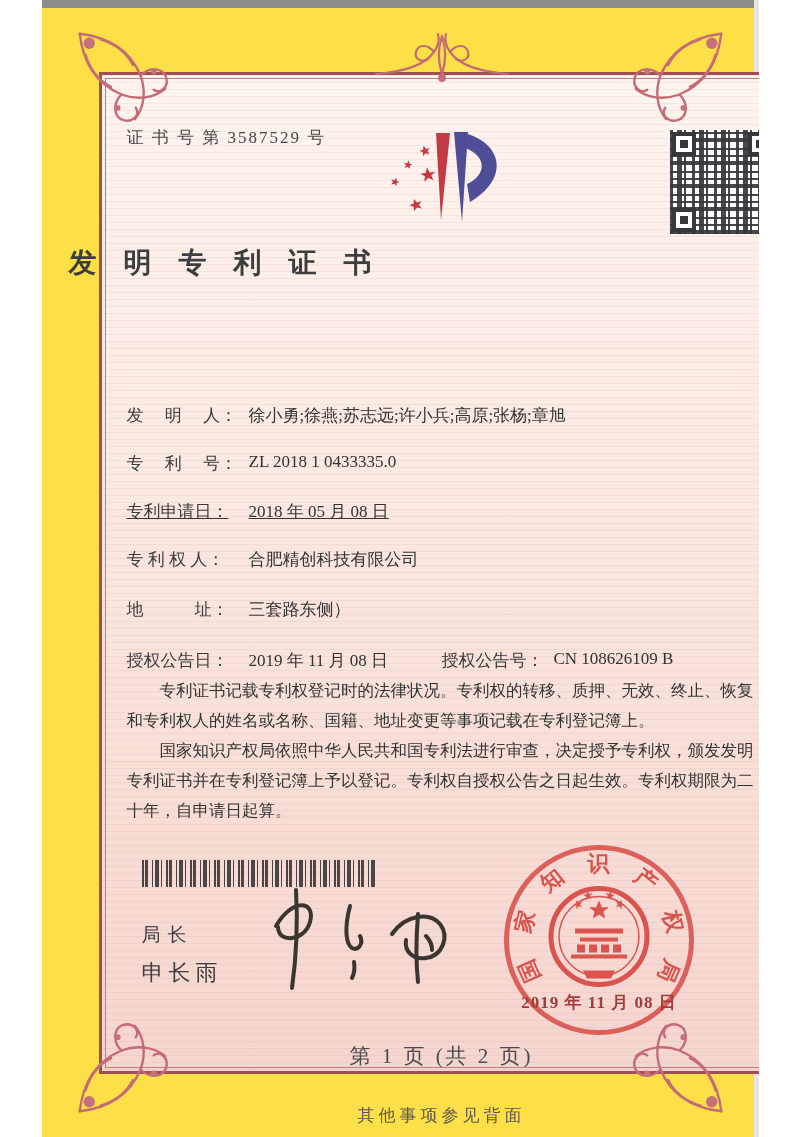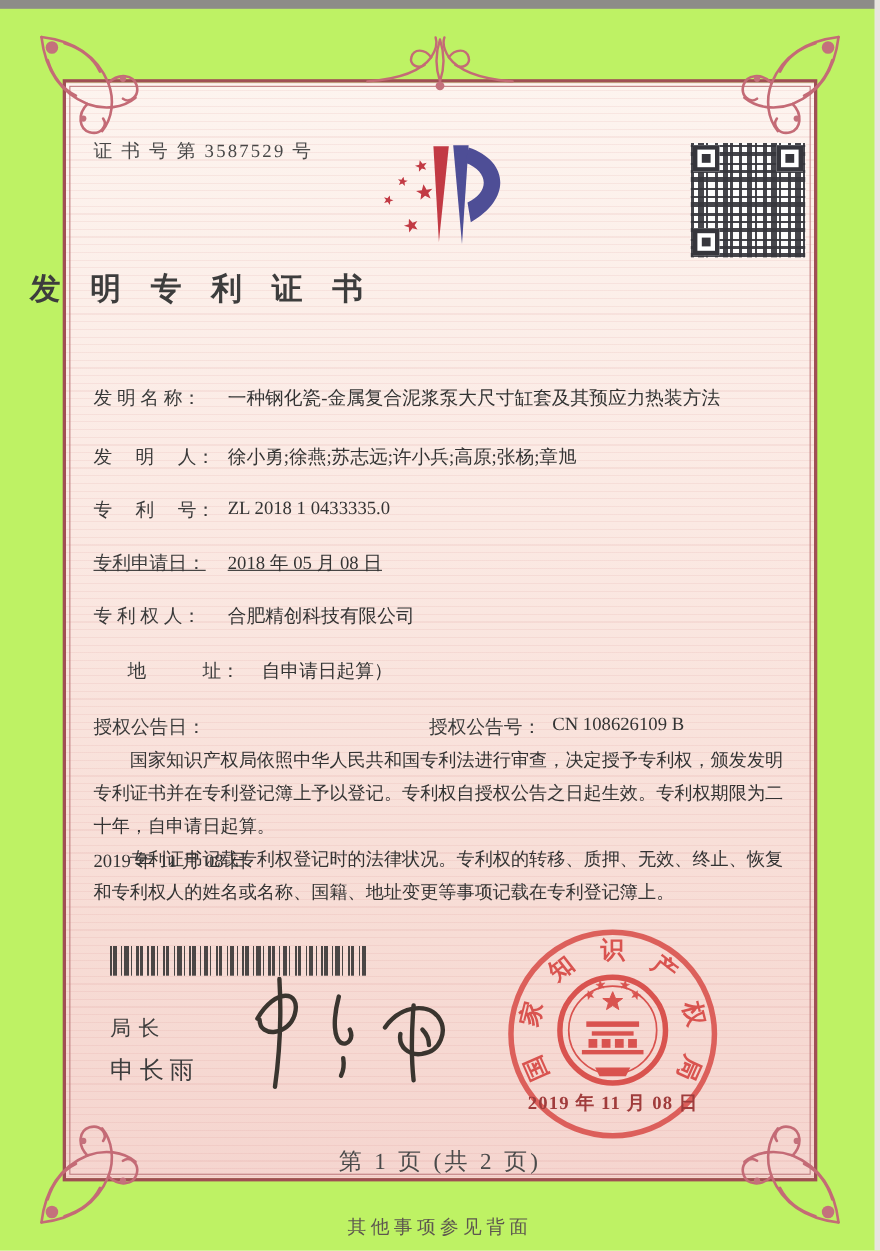--- a/index.html
+++ b/index.html
@@ -1,18 +1,18 @@
 <!DOCTYPE html>
 <html><head>
 <meta charset="utf-8">
 <style>
   * { margin:0; padding:0; box-sizing:border-box; }
   body { background:#ffffff; font-family:"Liberation Serif","DejaVu Serif",serif; }
-  .page { position:relative; width:800px; height:1137px; margin:0 auto;
-          background:#bef264; overflow:hidden; }
+  .page { position:relative; width:717px; height:1137px; margin:0 auto;
+          background:#fde047; overflow:hidden; }
   .photo-edge-top { position:absolute; left:0; top:0; width:800px; height:8px; background:#8d8c88; }
   .photo-edge-right { position:absolute; right:0; top:0; width:5px; height:1137px; background:#e8e5df; }
 
   
   .frame { position:absolute; left:57px; top:72px; width:686px; height:1002px;
            border:3px solid #a04f54;
            background-image:
              repeating-linear-gradient(180deg, rgba(203,112,112,0.10) 0 1px, rgba(255,255,255,0) 1px 7px),
              linear-gradient(180deg,#fdf4ef 0%,#fbe9e3 40%,#f7dcd5 78%,#f5d5cf 100%);
   }
@@ -32,23 +32,23 @@
   .finder::after { content:""; position:absolute; left:4px; top:4px; width:8px; height:8px; background:#36363c; }
   .finder.tl { left:2px; top:2px; } .finder.tr { right:2px; top:2px; } .finder.bl { left:2px; bottom:2px; }
 
   .title { position:absolute; left:0; width:800px; top:244px; text-align:left;
            font-size:28px; font-weight:700; color:#3d3d3d; letter-spacing:27px; text-indent:27px; }
 
   .row { position:absolute; left:85px; width:632px; display:flex; font-size:17px; color:#333; }
   .row .lab { width:122px; flex:0 0 122px; color:#3a3a3a; }
   .row .val { flex:1; }
   .r-name { top:350px; } .r-inv { top:404px;justify-content:center; } .r-pno { top:452px; }
-  .r-fil { top:500px;text-decoration:underline; } .r-own { top:548px; } .r-addr { top:595px; line-height:29px;margin-left:31px; }
-  .r-grant { top:649px;flex-direction:column; }
-  .grant2 { position:absolute; left:305px; display:flex; width:320px; }
+  .r-fil { top:500px;text-decoration:underline; } .r-own { top:548px; } .r-addr { top:595px; line-height:29px; }
+  .r-grant { top:649px; }
+  .grant2 { position:absolute; left:315px; display:flex; width:320px; }
   .grant2 .lab { width:112px; flex:0 0 112px; }
 
   .paras { position:absolute; left:85px; top:676px; width:632px; font-size:16.5px;
            line-height:30px; color:#333; }
   .paras p { text-indent:2em; }
 
   .barcode { position:absolute; left:100px; top:860px; width:233px; height:27px;
              background:repeating-linear-gradient(90deg,
                #2c2c2c 0 2px, transparent 2px 3px, #2c2c2c 3px 6px, transparent 6px 10px,
                #2c2c2c 10px 11px, transparent 11px 13px, #2c2c2c 13px 17px, transparent 17px 19px,
@@ -169,58 +169,54 @@
     </svg>
 
     <div class="qr">
       <div class="finder tl"></div>
       <div class="finder tr"></div>
       <div class="finder bl"></div>
     </div>
 
     <div class="title">发明专利证书</div>
 
-    <div class="row r-name">
-      <span class="lab">发 明 名 称：</span>
-      <span class="val">一种钢化瓷-金属复合泥浆泵大尺寸缸套及其预应力热装方法</span>
-    </div>
     <div class="row r-inv">
       <span class="lab">发　 明　 人：</span>
       <span class="val">徐小勇;徐燕;苏志远;许小兵;高原;张杨;章旭</span>
     </div>
     <div class="row r-pno">
       <span class="lab">专　 利　 号：</span>
       <span class="val">ZL 2018 1 0433335.0</span>
     </div>
     <div class="row r-fil">
       <span class="lab">专利申请日：</span>
       <span class="val">2018 年 05 月 08 日</span>
     </div>
     <div class="row r-own">
       <span class="lab">专 利 权 人：</span>
       <span class="val">合肥精创科技有限公司</span>
     </div>
     <div class="row r-addr">
       <span class="lab">地　　　址：</span>
       <span class="val">
-        <span style="display:block;">自申请日起算）</span>
+        <span style="display:block;">三套路东侧）</span>
       </span>
     </div>
     <div class="row r-grant">
       <span class="lab">授权公告日：</span>
       <span class="val">2019 年 11 月 08 日</span>
       <span class="grant2">
         <span class="lab">授权公告号：</span>
         <span class="val">CN 108626109 B</span>
       </span>
     </div>
 
     <div class="paras">
+      <p>专利证书记载专利权登记时的法律状况。专利权的转移、质押、无效、终止、恢复和专利权人的姓名或名称、国籍、地址变更等事项记载在专利登记簿上。</p>
       <p>国家知识产权局依照中华人民共和国专利法进行审查，决定授予专利权，颁发发明专利证书并在专利登记簿上予以登记。专利权自授权公告之日起生效。专利权期限为二十年，自申请日起算。</p>
-      <p>专利证书记载专利权登记时的法律状况。专利权的转移、质押、无效、终止、恢复和专利权人的姓名或名称、国籍、地址变更等事项记载在专利登记簿上。</p>
     </div>
 
     <div class="barcode"></div>
 
     <div class="director-label">局长</div>
     <div class="director-name">申长雨</div>
 
     <svg class="signature" width="210" height="110" viewBox="0 0 210 110">
       <g stroke="#3a352f" fill="none" stroke-width="4" stroke-linecap="round">
         <path d="M22,42 C38,14 62,16 56,38 C51,57 24,60 24,43"></path>

